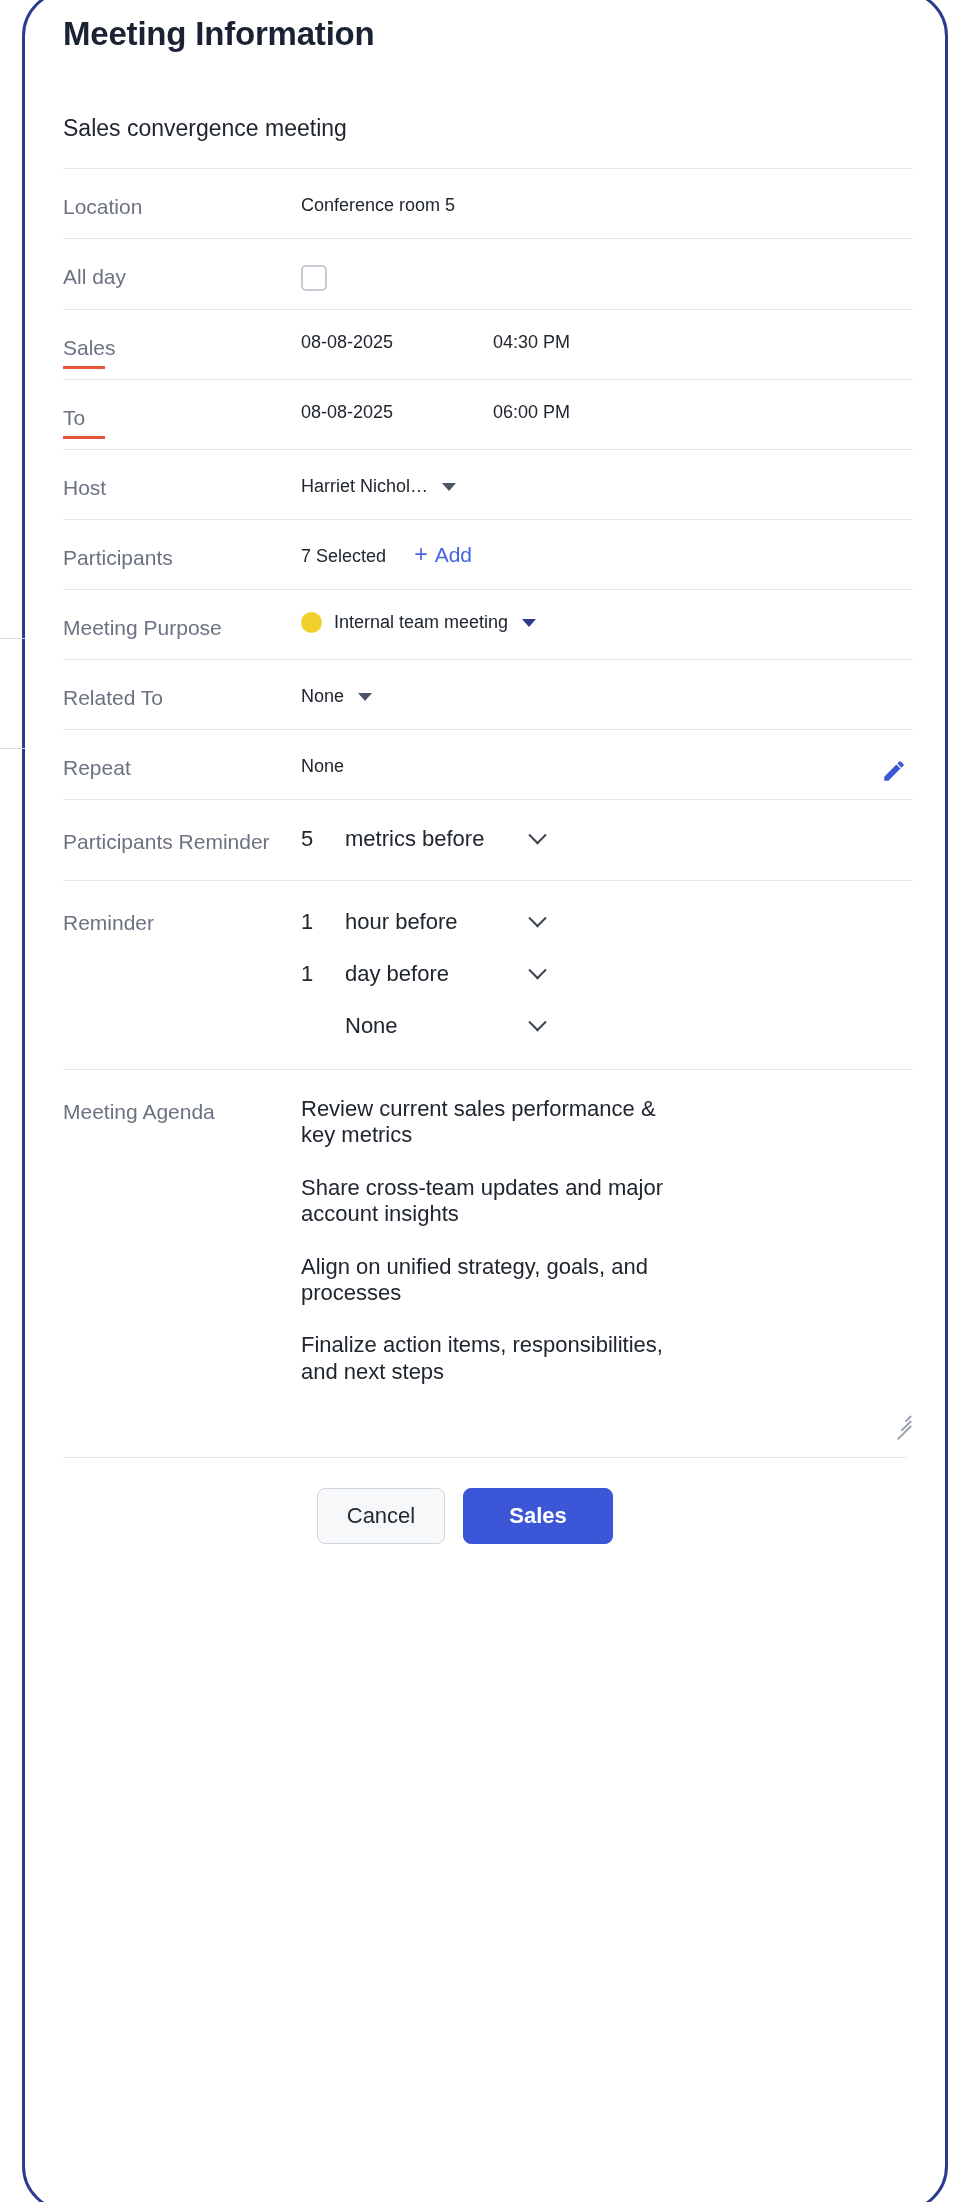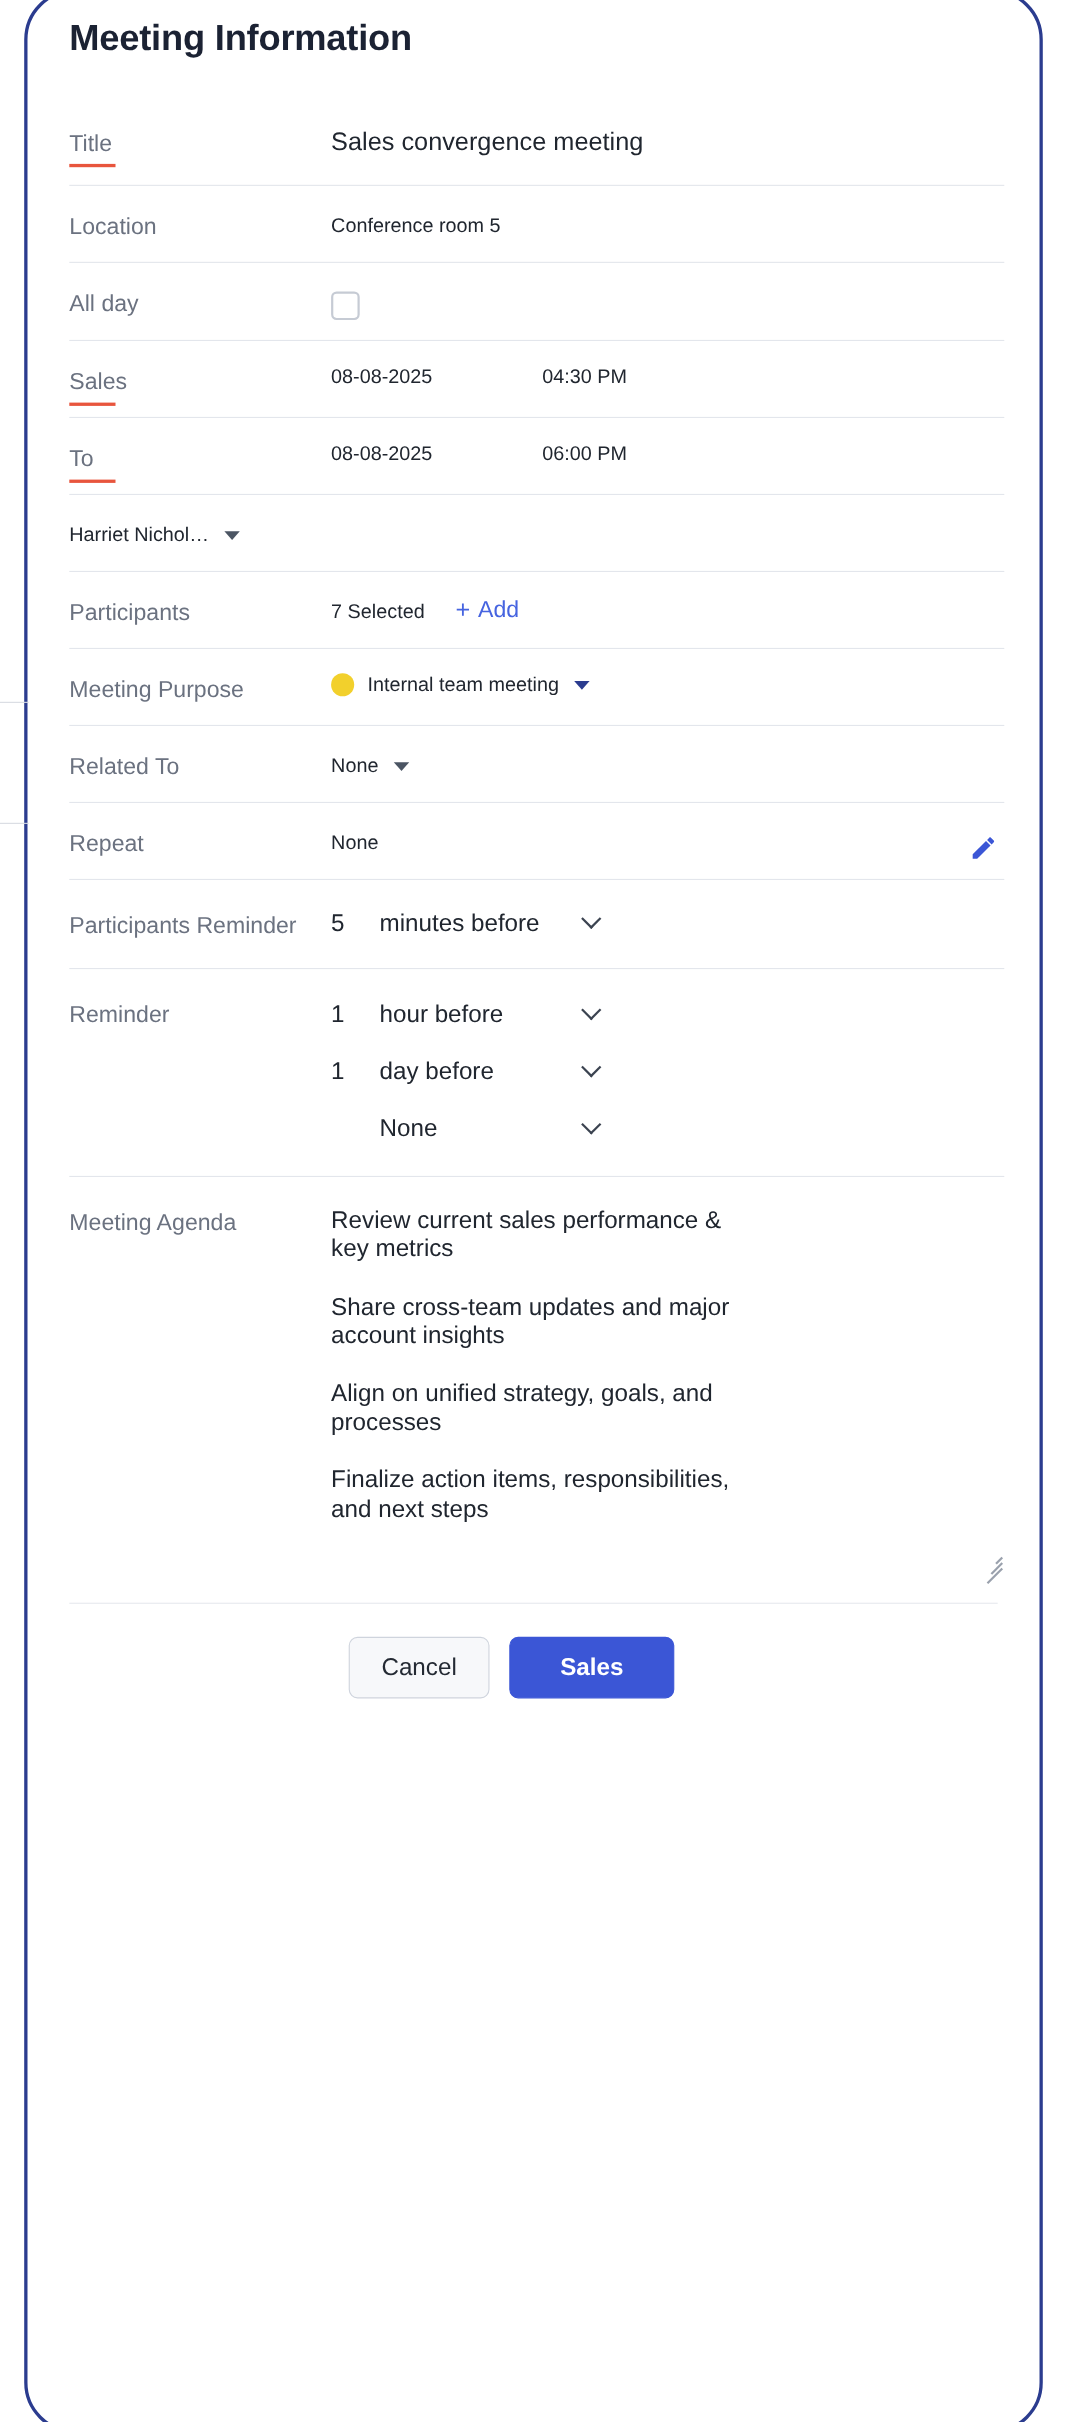--- a/index.html
+++ b/index.html
@@ -243,21 +243,20 @@
   <div class="dialog-frame">
     <div class="content">
 
       <div class="title-bar">
         <div class="dialog-title">Meeting Information</div>
       </div>
 
       <div class="form">
 
         <div class="row row-title">
-          <div class="label req">Title</div>
           <div class="field">
             <span class="value">Sales convergence meeting</span>
           </div>
         </div>
 
         <div class="row">
           <div class="label">Location</div>
           <div class="field">
             <span class="value">Conference room 5</span>
           </div>
@@ -280,20 +279,21 @@
 
         <div class="row">
           <div class="label req">To</div>
           <div class="field dt">
             <span class="value date">08-08-2025</span>
             <span class="value time">06:00 PM</span>
           </div>
         </div>
 
         <div class="row">
+          <div class="label">Host</div>
           <div class="field">
             <span class="inline">
               <span class="value">Harriet Nichol…</span>
               <span class="caret"></span>
             </span>
           </div>
         </div>
 
         <div class="row">
           <div class="label">Participants</div>
@@ -338,21 +338,21 @@
               <path d="M20.7 7.1c.4-.4.4-1 0-1.4l-2.4-2.4c-.4-.4-1-.4-1.4 0l-1.8 1.8 3.8 3.8 1.8-1.8z" fill="#3b56d6"></path>
             </svg>
           </div>
         </div>
 
         <div class="row prem">
           <div class="label">Participants Reminder</div>
           <div class="field">
             <div class="reminder-line">
               <span class="rem-num">5</span>
-              <span class="rem-text">minutes before</span>
+              <span class="rem-text">metrics before</span>
               <span class="chev"></span>
             </div>
           </div>
         </div>
 
         <div class="row reminder-block">
           <div class="label">Reminder</div>
           <div class="field">
             <div class="reminder-line">
               <span class="rem-num">1</span>

